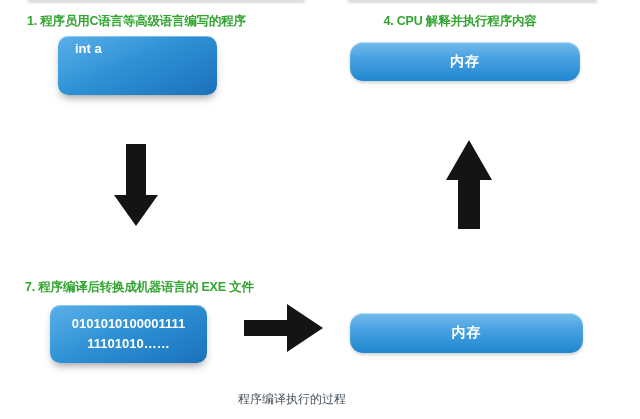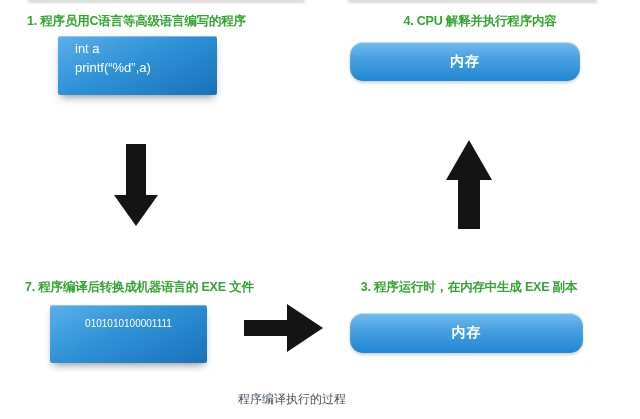--- a/index.html
+++ b/index.html
@@ -19,40 +19,40 @@
   .smudge.left{left:28px;width:277px;}
   .smudge.right{left:348px;width:249px;}
 
   .step-title{
     position:absolute;
     font-size:12.5px;font-weight:700;letter-spacing:-0.2px;
     color:#33a532;white-space:nowrap;
   }
   .t1{left:27px;top:13px;}
   .t2{left:25px;top:279px;}
-  .t4{left:360px;top:13px;width:240px;text-align:center;}
+  .t4{left:340px;top:13px;width:240px;text-align:center;}
   .t3{left:338px;top:279px;width:262px;text-align:center;}
 
   .blue-box{
     position:absolute;
     background:linear-gradient(155deg,#5bb0e8 0%,#2f92d6 45%,#1a71ba 100%);
-    border-radius:2px;
+    border-radius:10px;
     box-shadow:inset 0 1px 0 rgba(255,255,255,.35),0 5px 8px -3px rgba(60,60,60,.55);
-    color:#ffffff;font-weight:400;
+    color:#ffffff;font-weight:700;
   }
   .code-box{
     left:58px;top:36px;width:159px;height:59px;
     padding:3px 0 0 17px;box-sizing:border-box;
     font-size:13px;line-height:19px;
   }
   .code-line{white-space:pre;}
   .bin-box{
     left:50px;top:305px;width:157px;height:58px;
     padding-top:9px;box-sizing:border-box;
-    text-align:center;font-size:10px;line-height:20px;
+    text-align:center;font-size:13px;line-height:20px;
   }
 
   .mem-button{
     position:absolute;
     border-radius:13px;
     background:linear-gradient(180deg,#72bbec 0%,#4aa2e1 40%,#1f86d0 100%);
     box-shadow:inset 0 1px 1px rgba(255,255,255,.55),0 2px 3px rgba(0,0,0,.18);
     display:flex;align-items:center;justify-content:center;
     color:#ffffff;font-weight:700;font-size:14px;letter-spacing:1px;
   }
@@ -86,21 +86,20 @@
 <body>
 
 <div id="stage">
 
   <div class="smudge left"></div>
   <div class="smudge right"></div>
 
   <div class="step-title t1">1. 程序员用C语言等高级语言编写的程序</div>
   <div class="blue-box code-box">
     <div class="code-line">int a</div>
-    <div class="code-line">printf(“%d”,a)</div>
   </div>
 
   <div class="step-title t4">4. CPU 解释并执行程序内容</div>
   <div class="mem-button btn4">
     <span>内存</span>
   </div>
 
   <div class="arrow arrow-down">
     <div class="shaft"></div>
     <div class="head"></div>
@@ -110,22 +109,22 @@
     <div class="shaft"></div>
   </div>
   <div class="arrow arrow-right">
     <div class="shaft"></div>
     <div class="head"></div>
   </div>
 
   <div class="step-title t2">7. 程序编译后转换成机器语言的 EXE 文件</div>
   <div class="blue-box bin-box">
     <div>0101010100001111</div>
+    <div>11101010……</div>
   </div>
 
-  <div class="step-title t3">3. 程序运行时，在内存中生成 EXE 副本</div>
   <div class="mem-button btn3">
     <span>内存</span>
   </div>
 
   <div class="caption">程序编译执行的过程</div>
 
 </div>
 
 </body></html>

